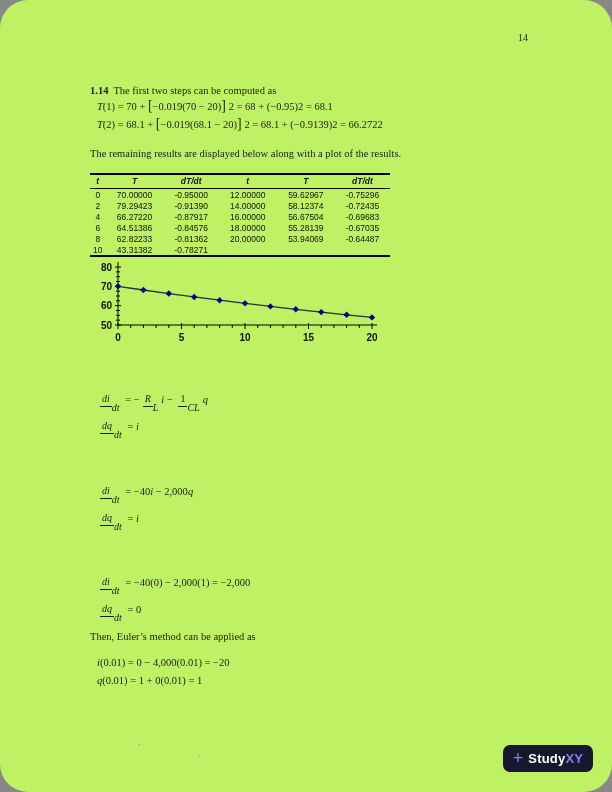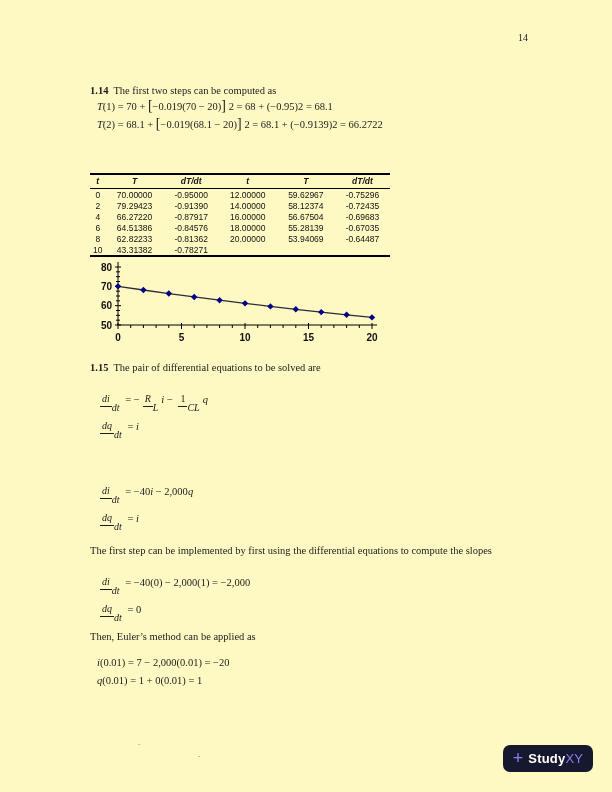--- a/index.html
+++ b/index.html
@@ -1,19 +1,19 @@
 <!DOCTYPE html>
 <html><head>
 <meta charset="utf-8">
 <style>
   html,body { margin:0; padding:0; background:#888; }
   .page {
-    position:relative; width:612px; height:792px; background:#fef9c3;
+    position:relative; width:612px; height:792px; background:#bef264;
     margin:0 auto; overflow:hidden;
-    font-family:"Liberation Serif", serif; color:#1a1a1a;
+    font-family:"Liberation Serif", serif; color:#1a1a1a;border-radius:28px;
   }
   .abs { position:absolute; }
   .body-text { font-size:10.5px; line-height:1.3; color:#1c1c1c; }
   .pnum { font-weight:bold; margin-right:5px; }
   .page-num { font-size:10px; color:#222; }
   .mathline {
     position:absolute; display:flex; align-items:center;
     font-size:10.5px; color:#1c1c1c; white-space:pre;
   }
   .mathline .mvar { font-style:italic; }
@@ -40,36 +40,37 @@
   .footer-dash { position:absolute; font-size:7px; color:#777; }
 
   .logo {
     position:absolute; left:503px; top:745px; width:90px; height:27px;
     background:#16182d; border-radius:7px;
     display:flex; align-items:center; justify-content:center;
     font-family:"Liberation Sans", sans-serif;
   }
   .logo .plus { color:#8d7bf5; font-size:18px; font-weight:400; margin-right:5px; line-height:1; transform:translateY(-1px); }
   .logo .study { color:#ffffff; font-size:13px; font-weight:bold; letter-spacing:0.2px; }
-  .logo .xy { color:#8d7bf5; font-size:13px; font-weight:normal; letter-spacing:0.2px; }
+  .logo .xy { color:#8d7bf5; font-size:13px; font-weight:bold; letter-spacing:0.2px; }
 </style>
 </head>
 <body>
 
 <div class="page">
 
   <div class="abs page-num" style="left:500px; top:32px; width:28px; text-align:right;">14</div>
 
   <div class="abs body-text" style="left:90px; top:84px; width:440px;">
     <span class="pnum">1.14</span><span>The first two steps can be computed as</span>
   </div>
 
   <div class="mathline" style="left:97px; top:99px;"><span class="mvar">T</span><span>(1) = 70 + </span><span class="bb">[</span><span>−0.019(70 − 20)</span><span class="bb">]</span><span> 2 = 68 + (−0.95)2 = 68.1</span></div>
   <div class="mathline" style="left:97px; top:117px;"><span class="mvar">T</span><span>(2) = 68.1 + </span><span class="bb">[</span><span>−0.019(68.1 − 20)</span><span class="bb">]</span><span> 2 = 68.1 + (−0.9139)2 = 66.2722</span></div>
 
+  <div class="abs body-text" style="left:90px; top:147px; width:460px;">The remaining results are displayed below along with a plot of the results.</div>
 
   <table class="results">
       <thead>
         <tr>
           <th>t</th>
           <th>T</th>
           <th>dT/dt</th>
           <th>t</th>
           <th>T</th>
           <th>dT/dt</th>
@@ -182,39 +183,35 @@
         <path d="M 124.60000000000001 42.010162 L 127.80000000000001 45.210162000000004 L 124.60000000000001 48.41016200000001 L 121.4 45.210162000000004 Z" fill="#00008b"></path>
         <path d="M 150 45.15617866666667 L 153.2 48.35617866666667 L 150 51.556178666666675 L 146.8 48.35617866666667 Z" fill="#00008b"></path>
         <path d="M 175.4 48.182638000000004 L 178.6 51.38263800000001 L 175.4 54.58263800000001 L 172.20000000000002 51.38263800000001 Z" fill="#00008b"></path>
         <path d="M 200.79999999999998 51.094102666666664 L 203.99999999999997 54.29410266666667 L 200.79999999999998 57.49410266666667 L 197.6 54.29410266666667 Z" fill="#00008b"></path>
         <path d="M 226.20000000000002 53.89492266666666 L 229.4 57.09492266666666 L 226.20000000000002 60.294922666666665 L 223.00000000000003 57.09492266666666 Z" fill="#00008b"></path>
         <path d="M 251.6 56.58931266666666 L 254.79999999999998 59.78931266666666 L 251.6 62.98931266666666 L 248.4 59.78931266666666 Z" fill="#00008b"></path>
         <path d="M 277 59.18133266666667 L 280.2 62.38133266666667 L 277 65.58133266666667 L 273.8 62.38133266666667 Z" fill="#00008b"></path>
       </svg>
   </div>
 
-  <div class="abs body-text" style="left:90px; top:361px; width:440px;">
-    <span class="pnum">1.15</span><span>The pair of differential equations to be solved are</span>
-  </div>
 
   <div class="mathline" style="left:97px; top:385px;"><span class="frac"><span class="fnum fvar">di</span><span class="fden fvar">dt</span></span><span> = −</span><span class="frac"><span class="fnum fvar">R</span><span class="fden fvar">L</span></span><span class="mvar">i</span><span> − </span><span class="frac"><span class="fnum">1</span><span class="fden fvar">CL</span></span><span class="mvar">q</span></div>
   <div class="mathline" style="left:97px; top:412px;"><span class="frac"><span class="fnum fvar">dq</span><span class="fden fvar">dt</span></span><span> = </span><span class="mvar">i</span></div>
 
 
   <div class="mathline" style="left:97px; top:477px;"><span class="frac"><span class="fnum fvar">di</span><span class="fden fvar">dt</span></span><span> = −40</span><span class="mvar">i</span><span> − 2,000</span><span class="mvar">q</span></div>
   <div class="mathline" style="left:97px; top:504px;"><span class="frac"><span class="fnum fvar">dq</span><span class="fden fvar">dt</span></span><span> = </span><span class="mvar">i</span></div>
 
-  <div class="abs body-text" style="left:90px; top:544px; width:480px;">The first step can be implemented by first using the differential equations to compute the slopes</div>
 
   <div class="mathline" style="left:97px; top:568px;"><span class="frac"><span class="fnum fvar">di</span><span class="fden fvar">dt</span></span><span> = −40(0) − 2,000(1) = −2,000</span></div>
   <div class="mathline" style="left:97px; top:595px;"><span class="frac"><span class="fnum fvar">dq</span><span class="fden fvar">dt</span></span><span> = 0</span></div>
 
   <div class="abs body-text" style="left:90px; top:630px; width:440px;">Then, Euler’s method can be applied as</div>
 
-  <div class="mathline" style="left:97px; top:657px;"><span class="mvar">i</span><span>(0.01) = 7 − 2,000(0.01) = −20</span></div>
+  <div class="mathline" style="left:97px; top:657px;"><span class="mvar">i</span><span>(0.01) = 0 − 4,000(0.01) = −20</span></div>
   <div class="mathline" style="left:97px; top:675px;"><span class="mvar">q</span><span>(0.01) = 1 + 0(0.01) = 1</span></div>
 
   <div class="footer-dash" style="left:138px; top:740px;">-</div>
   <div class="footer-dash" style="left:198px; top:752px;">-</div>
 
   <div class="logo">
     <span class="plus">+</span>
     <span class="study">Study</span>
     <span class="xy">XY</span>
   </div>

